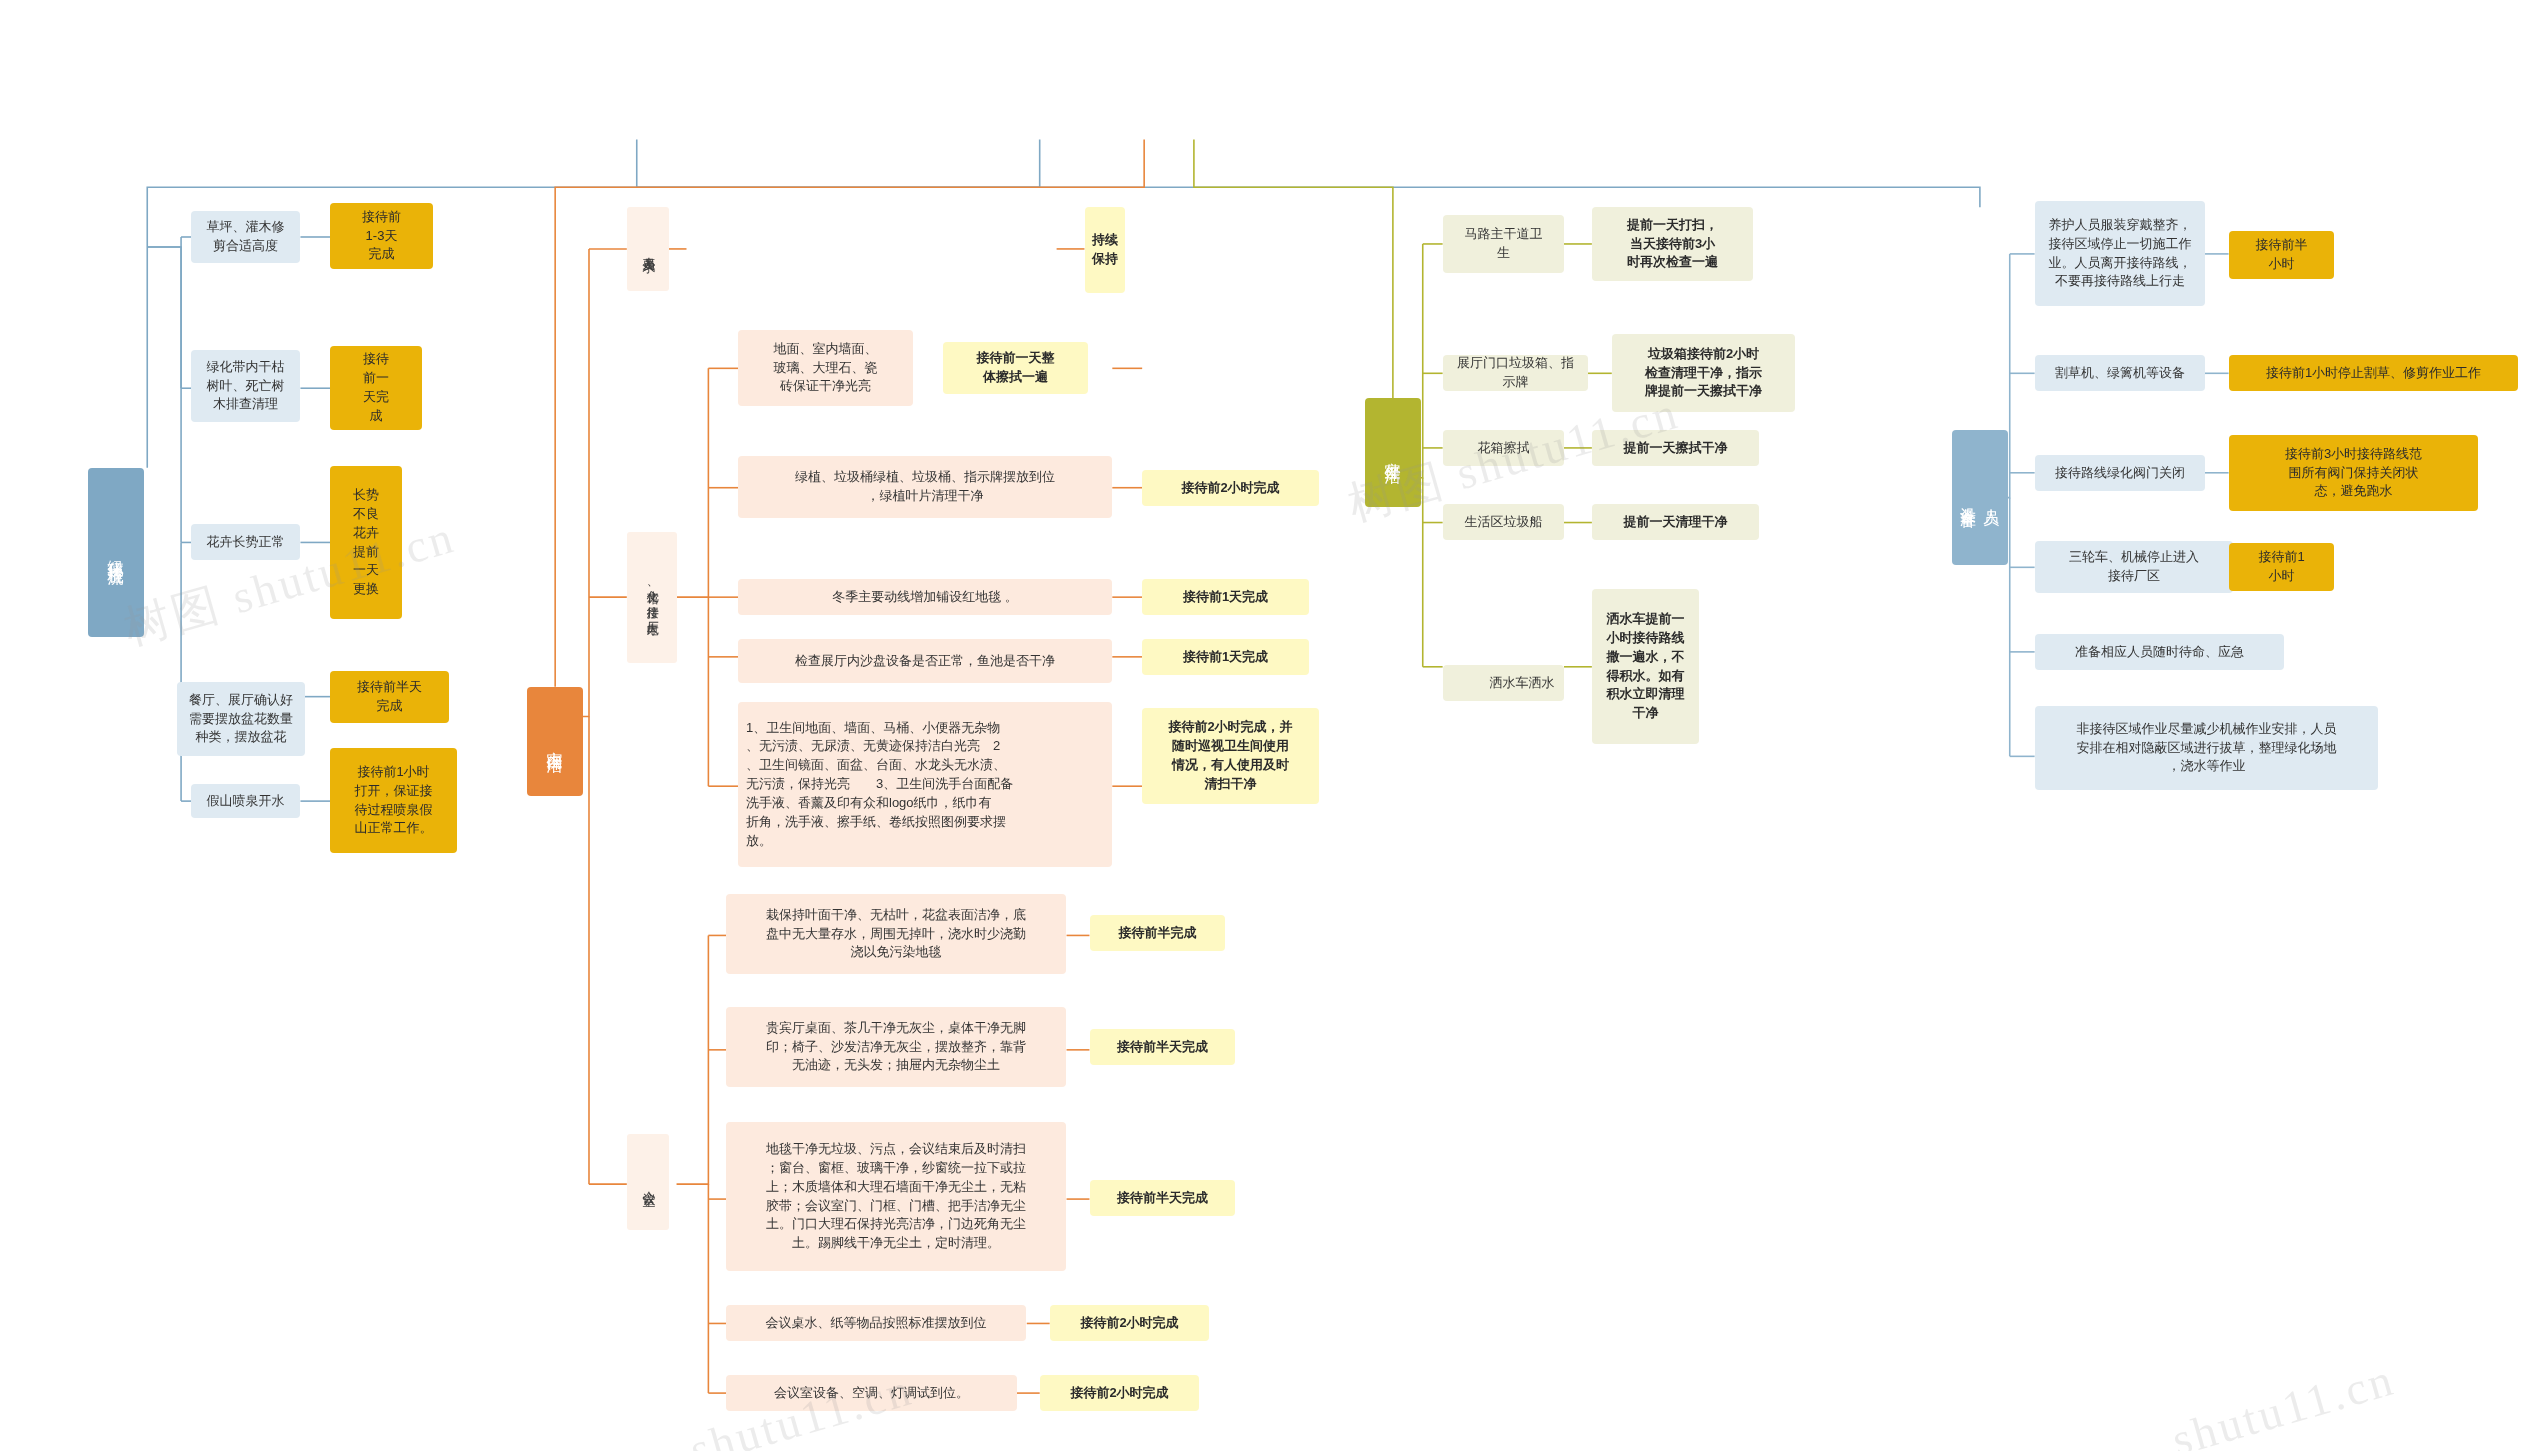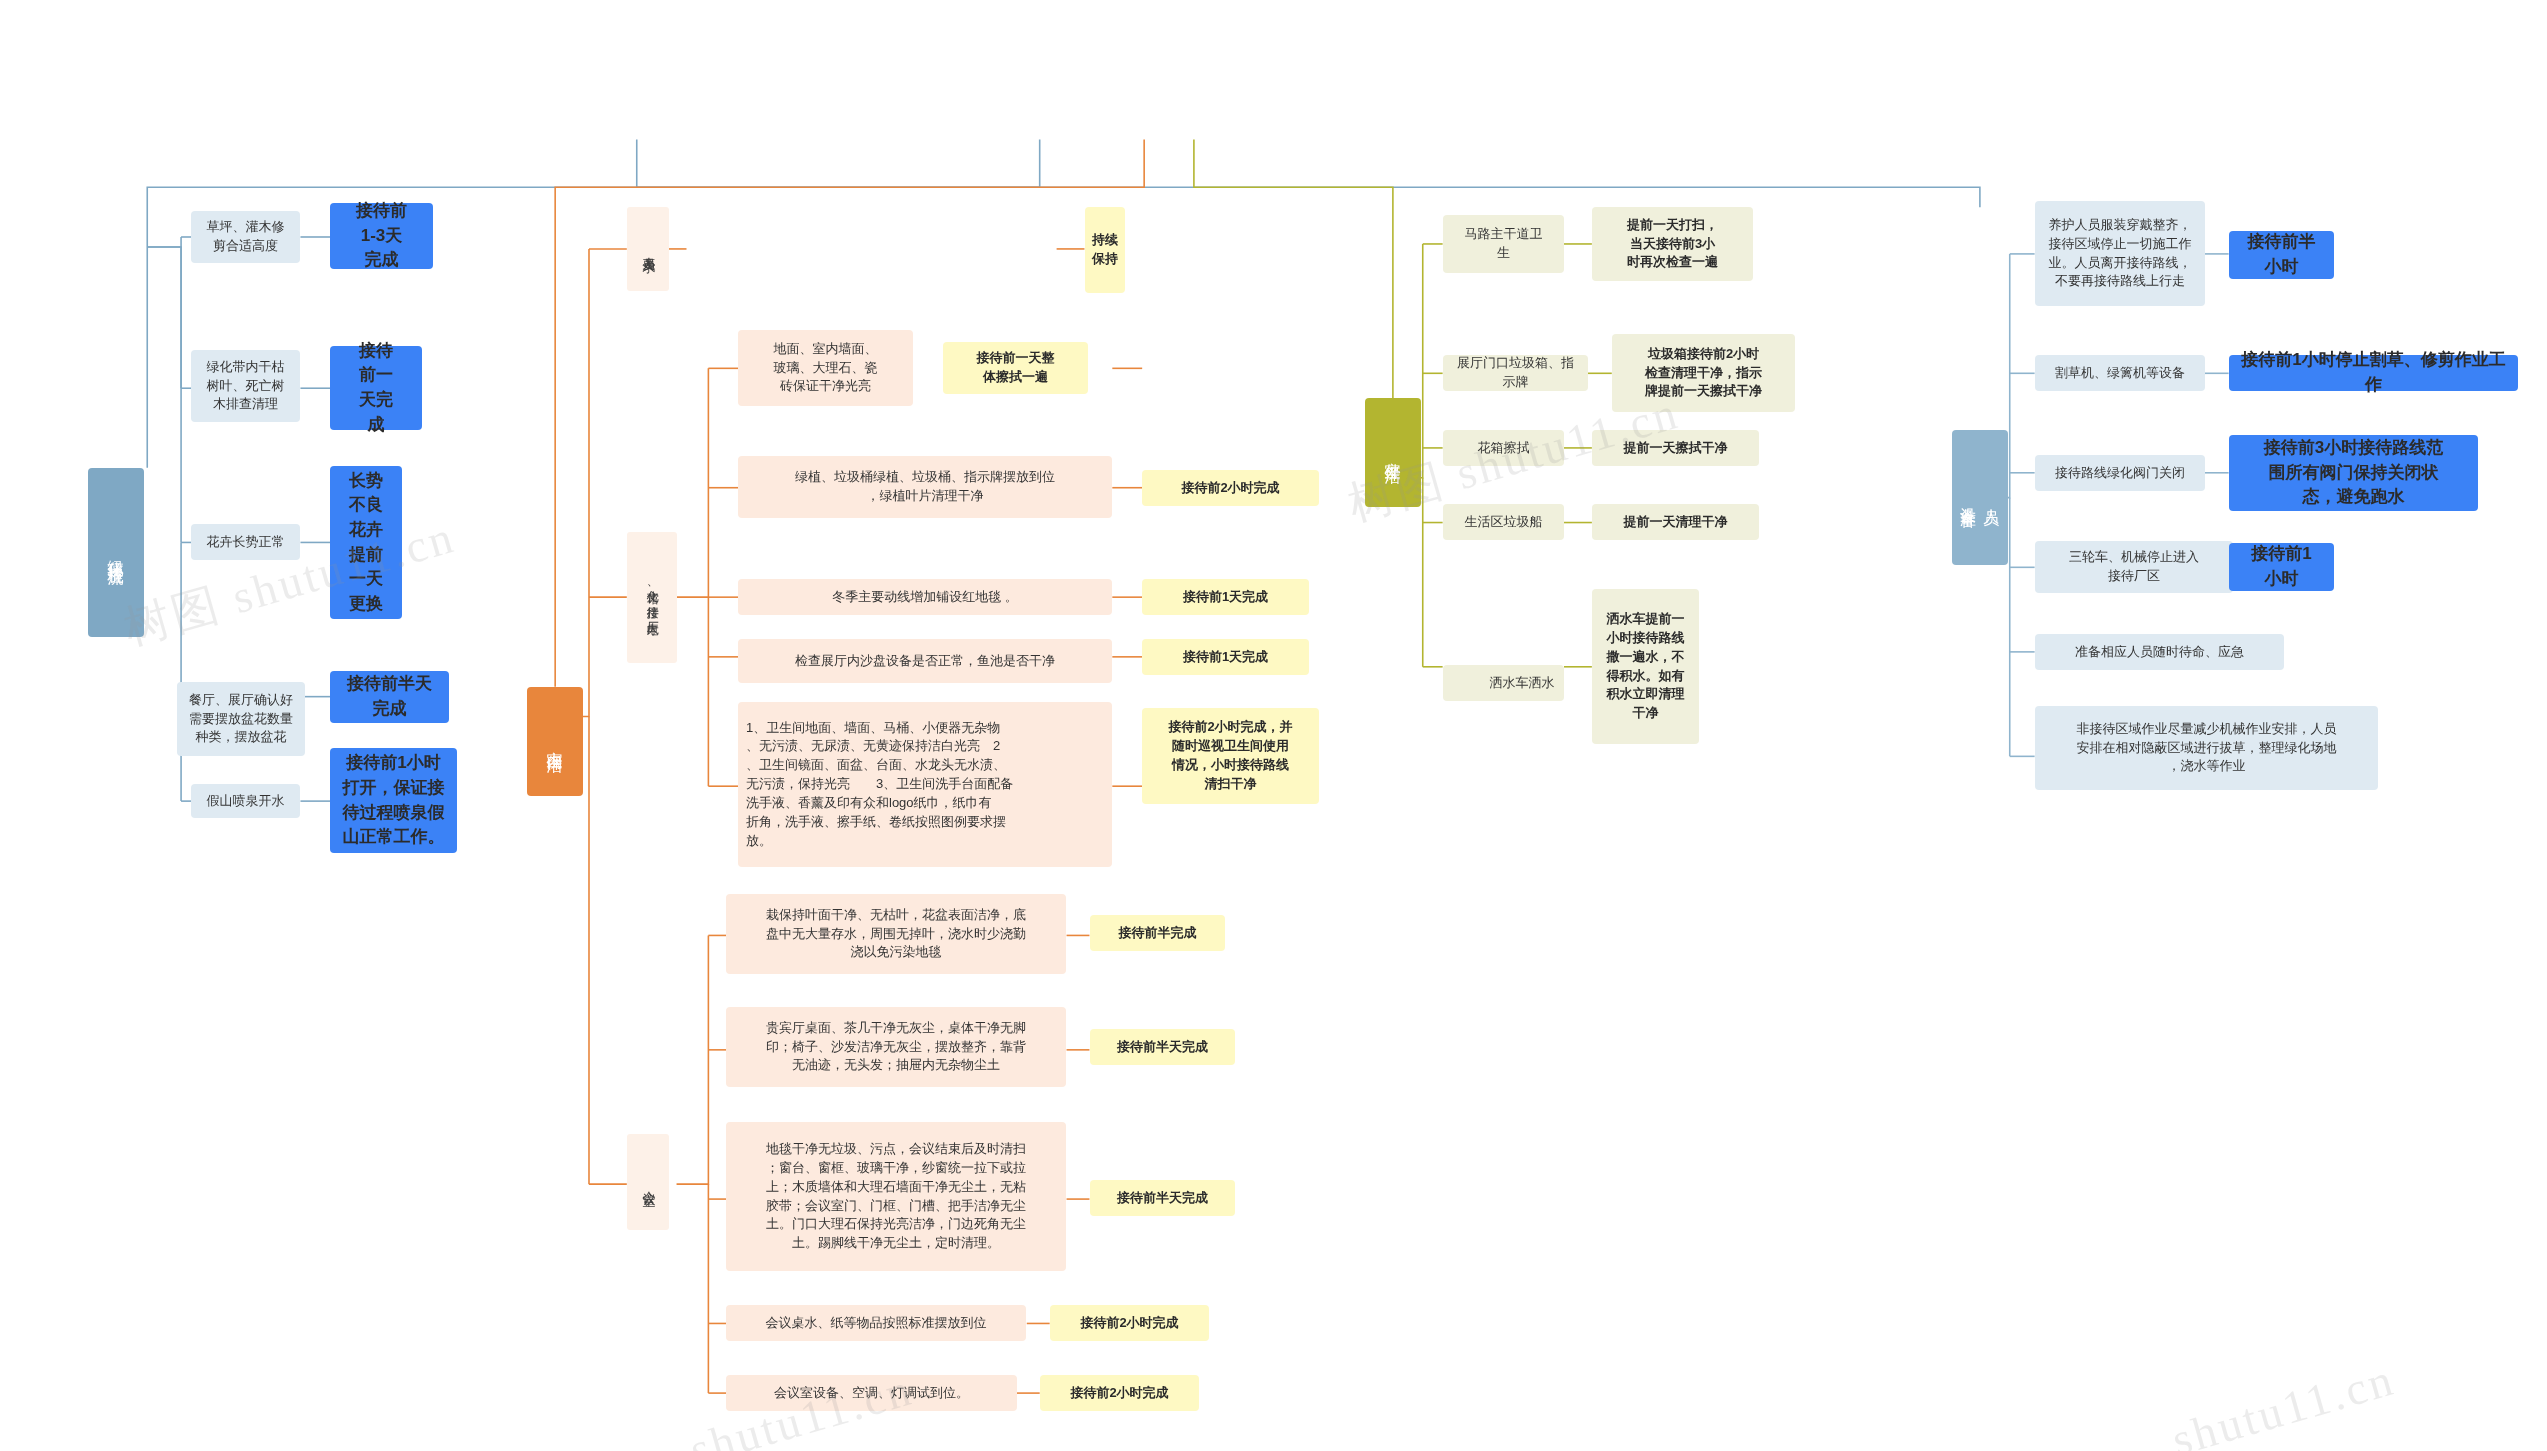--- a/index.html
+++ b/index.html
@@ -86,24 +86,24 @@
     text-orientation: upright;
     letter-spacing: 1px;
     border-radius: 3px;
   }
   .n-plain-blue {
     background: #dfeaf2;
     color: #333333;
     font-size: 13px;
   }
   .n-plain-blue-b {
-    background: #3b82f6;
+    background: #eab308;
     color: #2b2b2b;
-    font-size: 17px;
-    font-weight: bold;
+    font-size: 13px;
+    font-weight: normal;
   }
   .n-plain-orange {
     background: #fdeade;
     color: #333333;
     font-size: 13px;
   }
   .n-plain-orange-b {
     background: #fef9c3;
     color: #2b2b2b;
     font-size: 13px;
@@ -295,21 +295,21 @@
 
   <div class="node n-plain-orange n-pad" style="left:738px; top:702px; width:374px; height:165px; justify-content:flex-start; text-align:left;">1、卫生间地面、墙面、马桶、小便器无杂物
 、无污渍、无尿渍、无黄迹保持洁白光亮　2
 、卫生间镜面、面盆、台面、水龙头无水渍、
 无污渍，保持光亮　　3、卫生间洗手台面配备
 洗手液、香薰及印有众和logo纸巾，纸巾有
 折角，洗手液、擦手纸、卷纸按照图例要求摆
 放。</div>
   <div class="node n-plain-orange-b n-pad" style="left:1142px; top:708px; width:177px; height:96px;">接待前2小时完成，并
 随时巡视卫生间使用
-情况，小时接待路线
+情况，有人使用及时
 清扫干净</div>
 
   <div class="node n-sub-vert" style="left:627px; top:1134px; width:42px; height:96px;">会议室</div>
 
   <div class="node n-plain-orange n-pad" style="left:726px; top:894px; width:340px; height:80px;">栽保持叶面干净、无枯叶，花盆表面洁净，底
 盘中无大量存水，周围无掉叶，浇水时少浇勤
 浇以免污染地毯</div>
   <div class="node n-plain-orange-b n-pad" style="left:1090px; top:915px; width:135px; height:36px;">接待前半完成</div>
 
   <div class="node n-plain-orange n-pad" style="left:726px; top:1007px; width:340px; height:80px;">贵宾厅桌面、茶几干净无灰尘，桌体干净无脚

